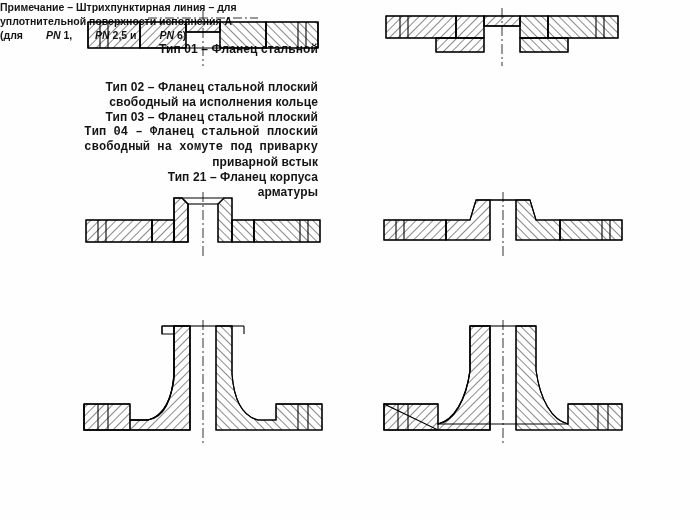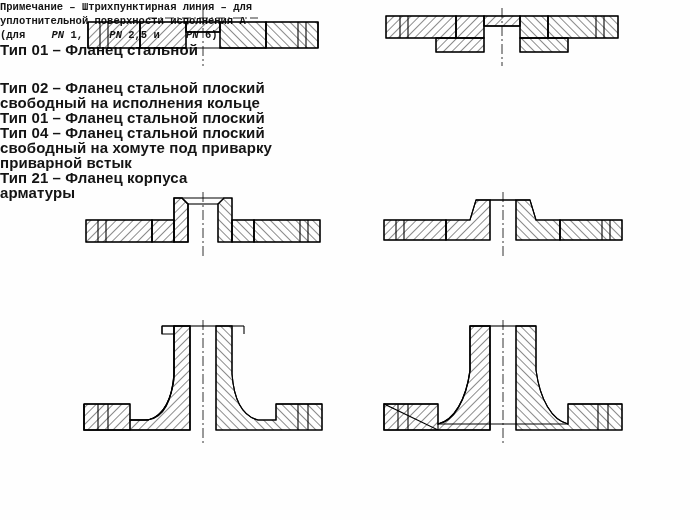--- a/index.html
+++ b/index.html
@@ -21,55 +21,55 @@
     height: 520px;
     background: #fefefe;
   }
   .cell {
     position: absolute;
   }
   .fig-svg {
     display: block;
   }
   .caption {
-    text-align: left;
-    font-size: 15px;
+    text-align: right;
+    font-size: 12px;
     line-height: 15px;
     font-weight: bold;
     color: #141414;
     letter-spacing: 0.1px;
+    padding-left: 18px;
   }
   .caption .ln {
     display: block;
     white-space: nowrap;
   }
   .note {
     font-size: 10.5px;
     line-height: 14px;
     font-weight: bold;
     color: #141414;
   }
   .note .ln {
     display: block;
-    font-family: Liberation Mono, monospace;
   }
   .note .it {
     font-style: italic;
     margin-left: 20px;
   }
   
   #fig-01 { left: 78px; top: 6px; }
   #cap-01 { left: 60px; top: 136px; width: 300px; }
   #note-01 { left: 90px; top: 84px; width: 265px; }
   #fig-02 { left: 378px; top: 6px; }
   #cap-02 { left: 360px; top: 136px; width: 300px; margin-top: 23px; }
   #fig-03 { left: 78px; top: 190px; }
   #cap-03 { left: 60px; top: 272px; width: 300px; }
   #fig-04 { left: 378px; top: 190px; }
-  #cap-04 { left: 360px; top: 272px; width: 300px; }
+  #cap-04 { left: 360px; top: 272px; width: 300px; font-family: Liberation Mono, monospace; }
   #fig-11 { left: 78px; top: 320px; }
   #cap-11 { left: 60px; top: 466px; width: 300px; }
   #fig-21 { left: 378px; top: 320px; }
   #cap-21 { left: 360px; top: 466px; width: 300px; }
 </style>
 </head>
 <body>
 
 <div class="sheet">
 
@@ -186,21 +186,21 @@
         <line x1="230" y1="30" x2="230" y2="52"></line>
 
         <line x1="104" y1="8" x2="146" y2="8"></line>
         <line x1="110" y1="14" x2="140" y2="14"></line>
 
         <line x1="125" y1="2" x2="125" y2="66" stroke-dasharray="10 3 2 3" stroke-width="0.8"></line>
       </g>
     </svg>
   </div>
   <div class="caption" id="cap-03">
-    <span class="ln">Тип 01 – Фланец стальной плоский</span>
+    <span class="ln">Тип 03 – Фланец стальной плоский</span>
   </div>
 
   <div class="cell" id="fig-04">
     <svg class="fig-svg" width="250" height="76" viewBox="0 0 250 76">
       <g stroke="#000" stroke-width="1.1" fill="none">
 
         <rect x="6" y="30" width="62" height="20" fill="url(#h1)"></rect>
         <rect x="6" y="30" width="62" height="20"></rect>
         <line x1="18" y1="30" x2="18" y2="50"></line>
         <line x1="26" y1="30" x2="26" y2="50"></line>

